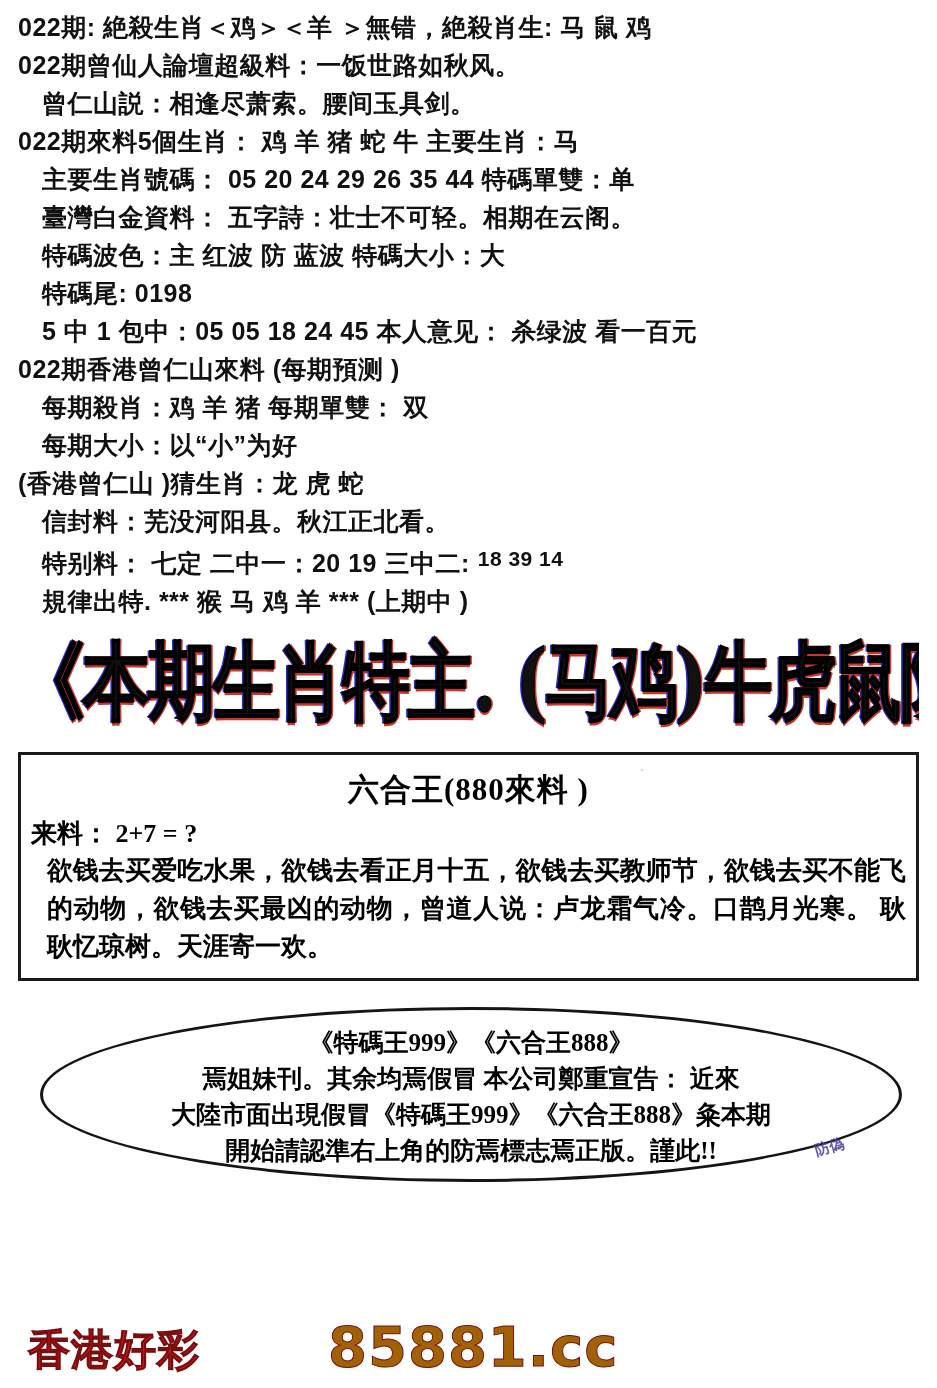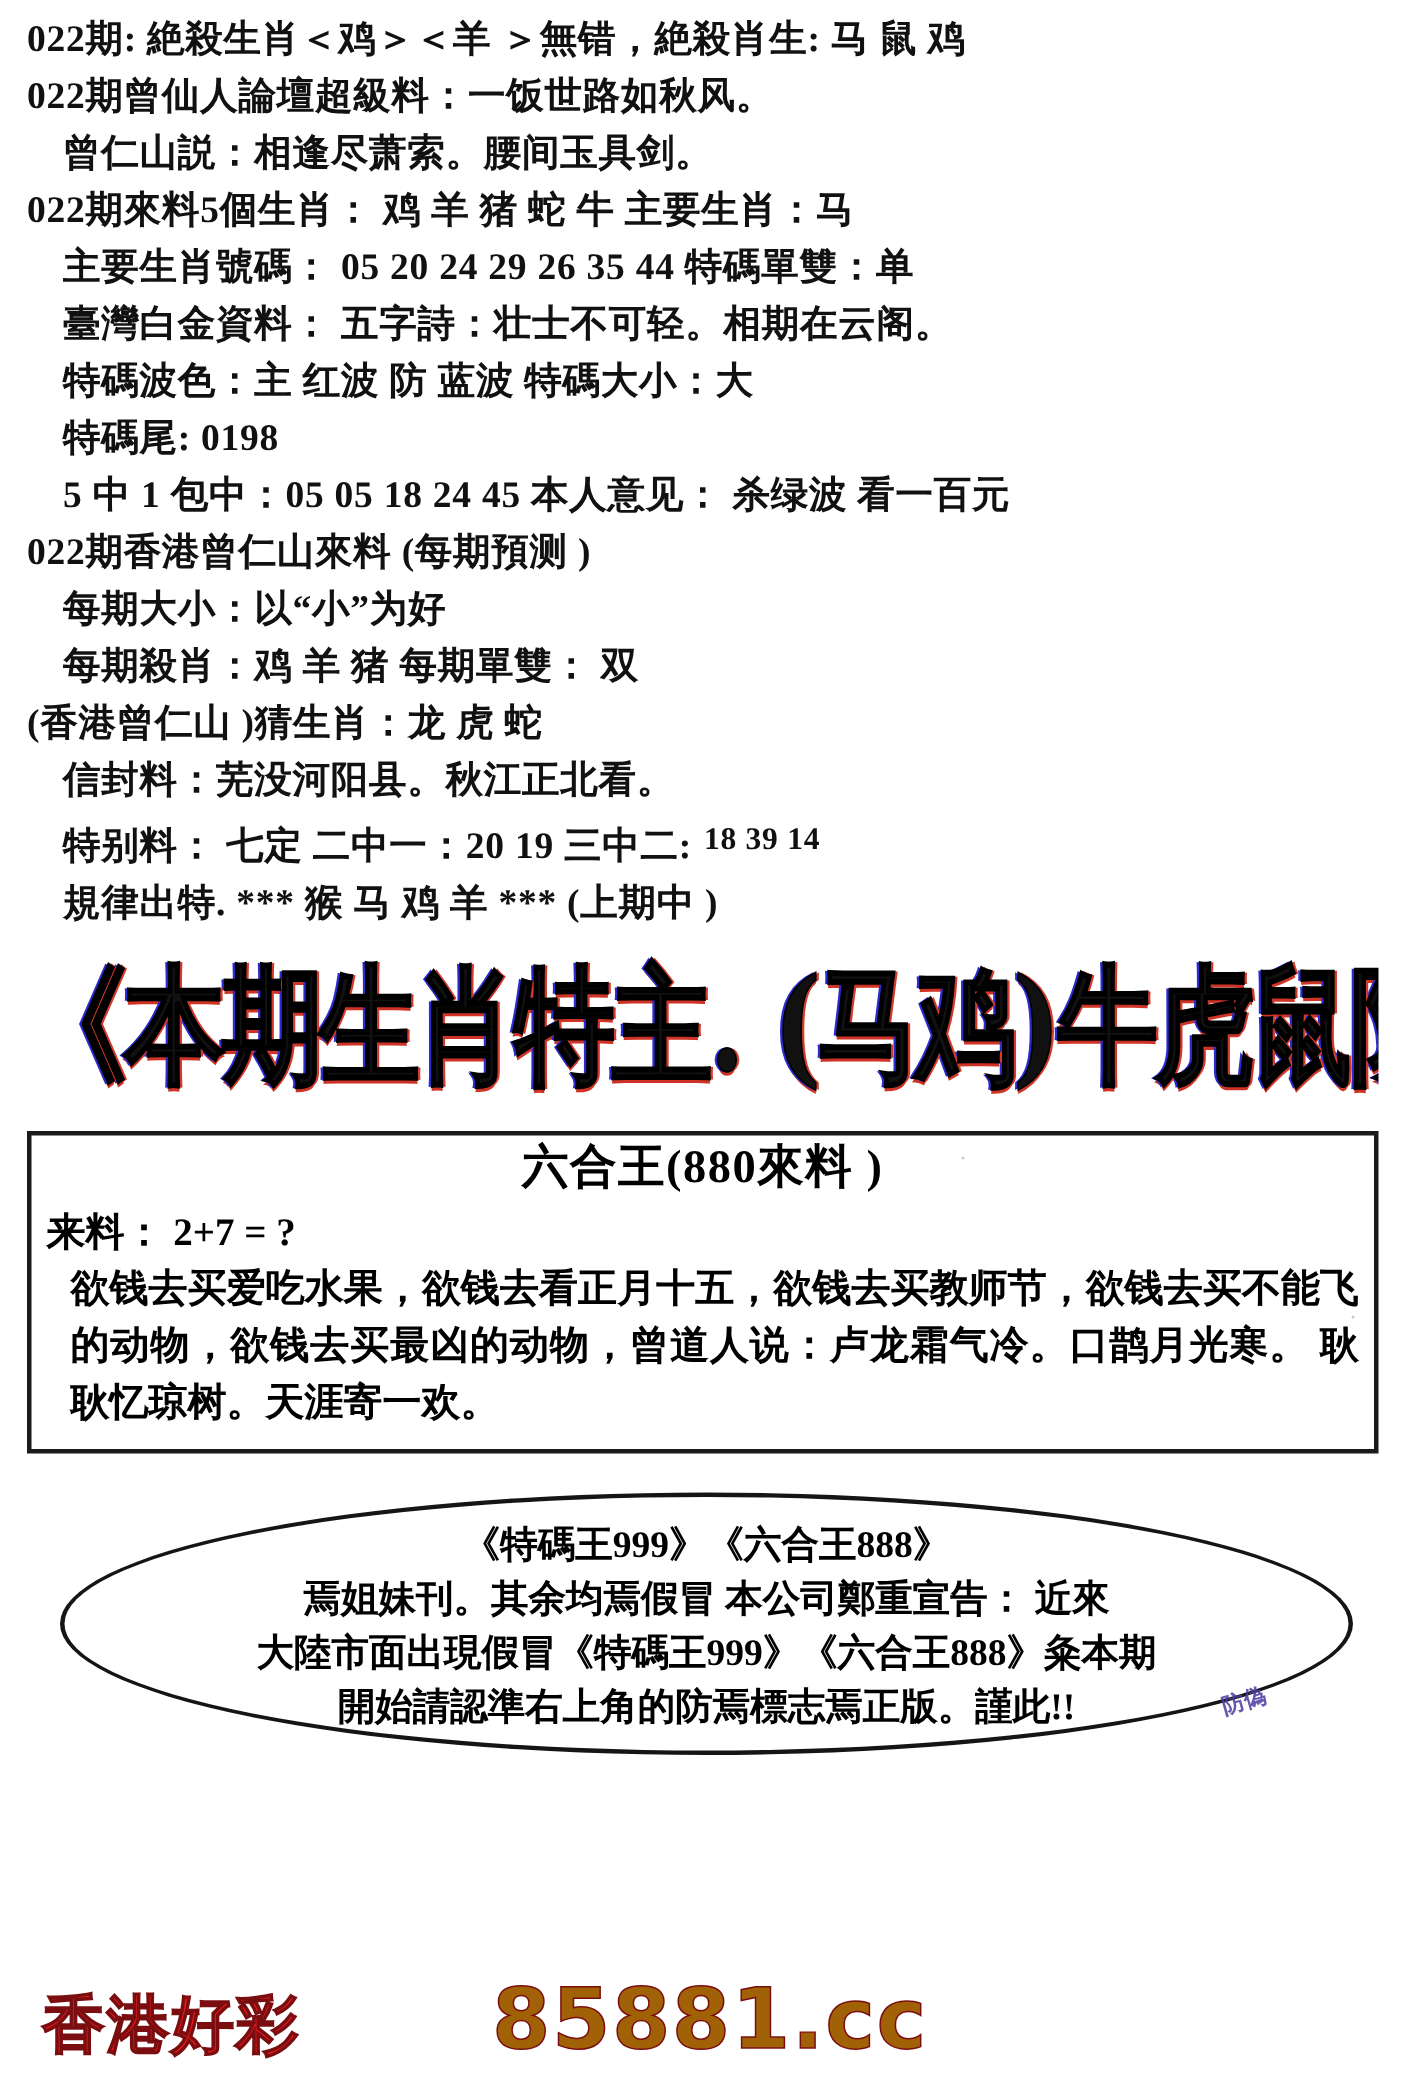--- a/index.html
+++ b/index.html
@@ -16,21 +16,21 @@
     overflow: hidden;
   }
   .page {
     position: relative;
     width: 937px;
     height: 1388px;
     box-sizing: border-box;
     padding: 8px 18px 0 18px;
   }
   .line {
-    font-family: Liberation Serif, serif;
+    font-family: Liberation Sans, sans-serif;
     font-weight: bold;
     color: #111;
     white-space: nowrap;
     letter-spacing: 0.5px;
   }
   .l-main {
     font-size: 25px;
     line-height: 38px;
   }
   .indent-1 { padding-left: 24px; }
@@ -64,21 +64,21 @@
     white-space: nowrap;
     transform: scaleY(1.28);
     transform-origin: center center;
     display: block;
   }
 
   
   .box {
     margin-top: 14px;
     border: 3px solid #1a1a1a;
-    padding: 0 10px 12px 10px;
+    padding: 14px 10px 12px 10px;
     position: relative;
   }
   .box-title {
     text-align: center;
     font-size: 31px;
     font-weight: bold;
     font-family: "Liberation Serif", serif;
     letter-spacing: 1px;
     margin-bottom: 4px;
   }
@@ -195,22 +195,22 @@
     <div class="line l-main indent-0">022期:  絶殺生肖＜鸡＞＜羊 ＞無错，絶殺肖生: 马 鼠 鸡</div>
     <div class="line l-main indent-0">022期曾仙人論壇超級料：一饭世路如秋风。</div>
     <div class="line l-main indent-1">曾仁山説：相逢尽萧索。腰间玉具剑。</div>
     <div class="line l-main indent-0">022期來料5個生肖：  鸡 羊  猪  蛇  牛      主要生肖：马</div>
     <div class="line l-main indent-1">主要生肖號碼：  05 20 24 29 26 35 44    特碼單雙：单</div>
     <div class="line l-main indent-1">臺灣白金資料：  五字詩：壮士不可轻。相期在云阁。</div>
     <div class="line l-main indent-1">特碼波色：主  红波  防  蓝波 特碼大小：大</div>
     <div class="line l-main indent-1">特碼尾: 0198</div>
     <div class="line l-main indent-1">5 中 1 包中：05 05 18 24 45  本人意见： 杀绿波 看一百元</div>
     <div class="line l-main indent-0">022期香港曾仁山來料 (每期預测 )</div>
+    <div class="line l-main indent-1">每期殺肖：鸡 羊 猪   每期單雙： 双</div>
     <div class="line l-main indent-1">每期大小：以“小”为好</div>
-    <div class="line l-main indent-1">每期殺肖：鸡 羊 猪   每期單雙： 双</div>
     <div class="line l-main indent-0">(香港曾仁山 )猜生肖：龙 虎 蛇</div>
     <div class="line l-main indent-1">信封料：芜没河阳县。秋江正北看。</div>
     <div class="line l-main indent-1">
       <span>特别料：  七定  二中一：20   19  三中二:</span><span class="sp-s"></span><span class="sup-small">18   39  14</span>
     </div>
     <div class="line l-main indent-1">規律出特.  ***  猴 马  鸡  羊 ***  (上期中 )</div>
   </div>
 
   <div class="banner">
     <span class="banner-text">《本期生肖特主. (马鸡)牛虎鼠防羊猪鼠》</span>

